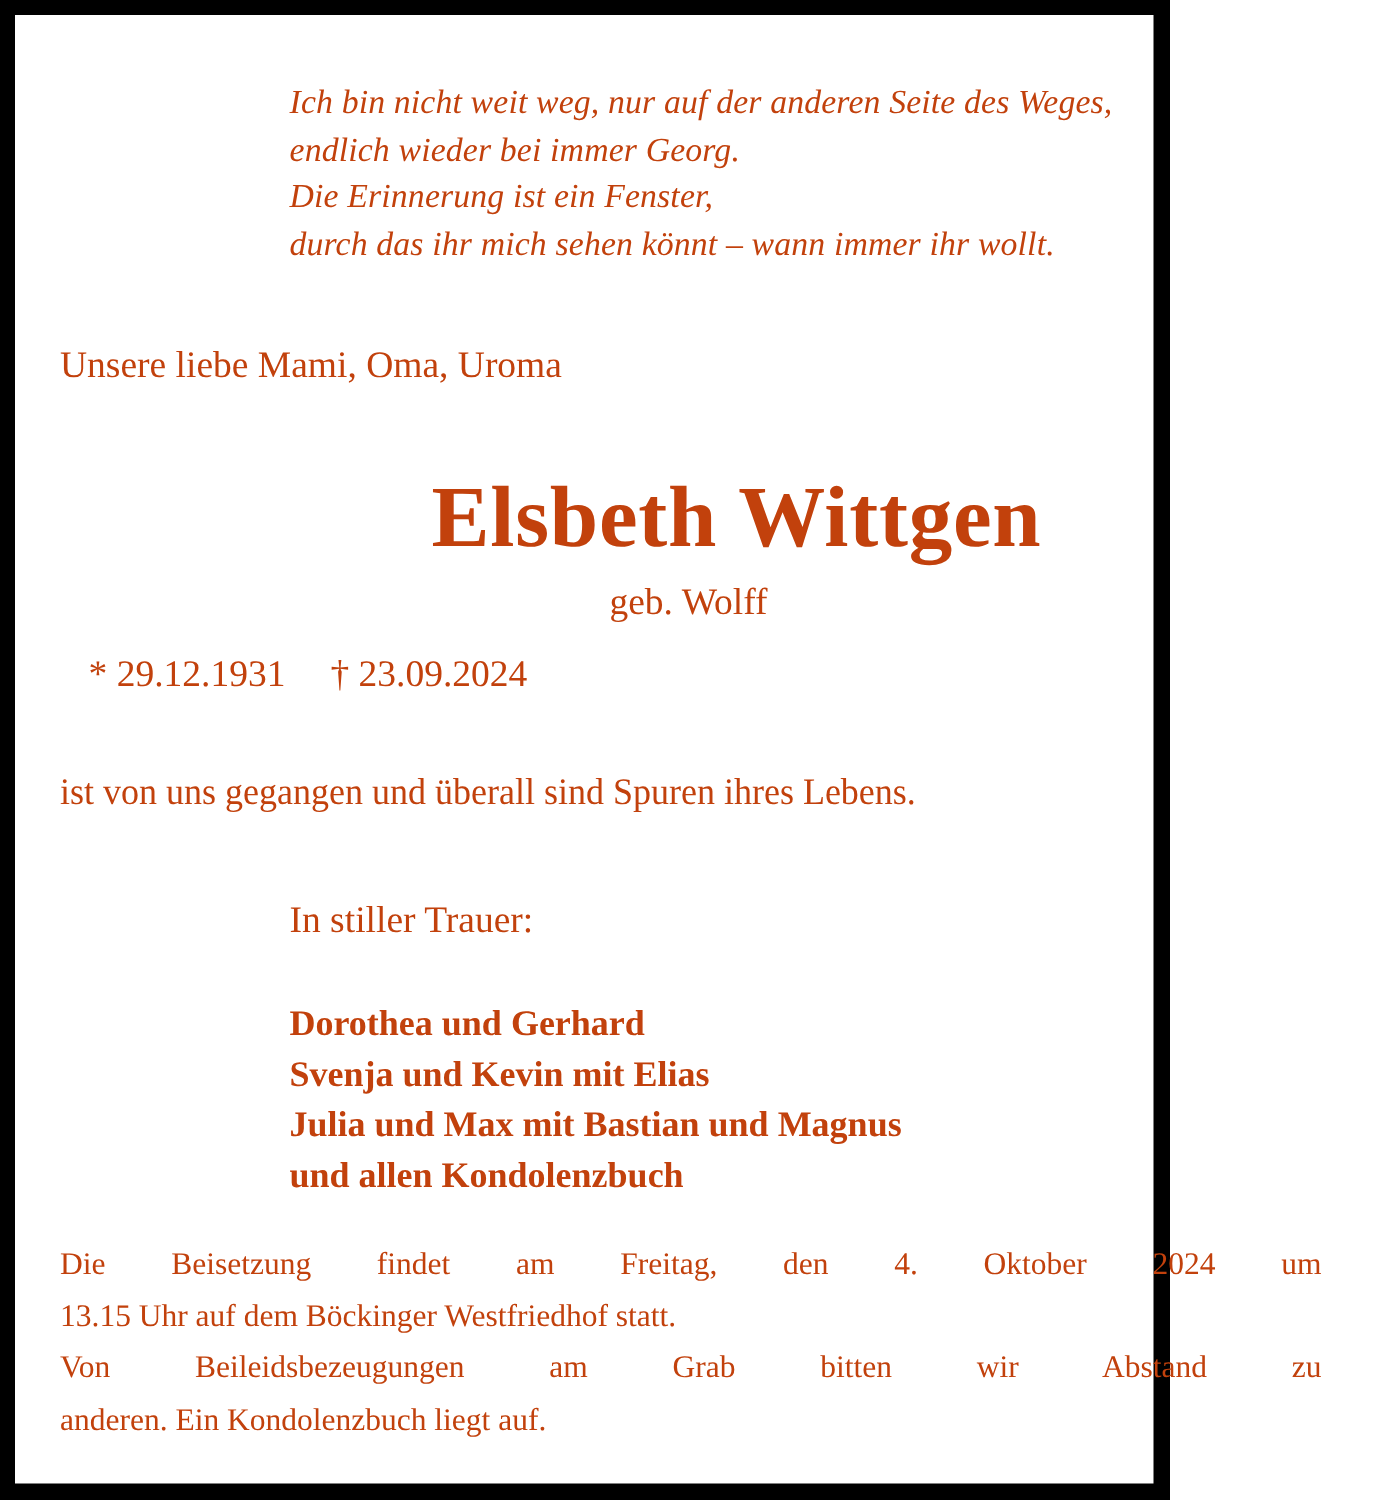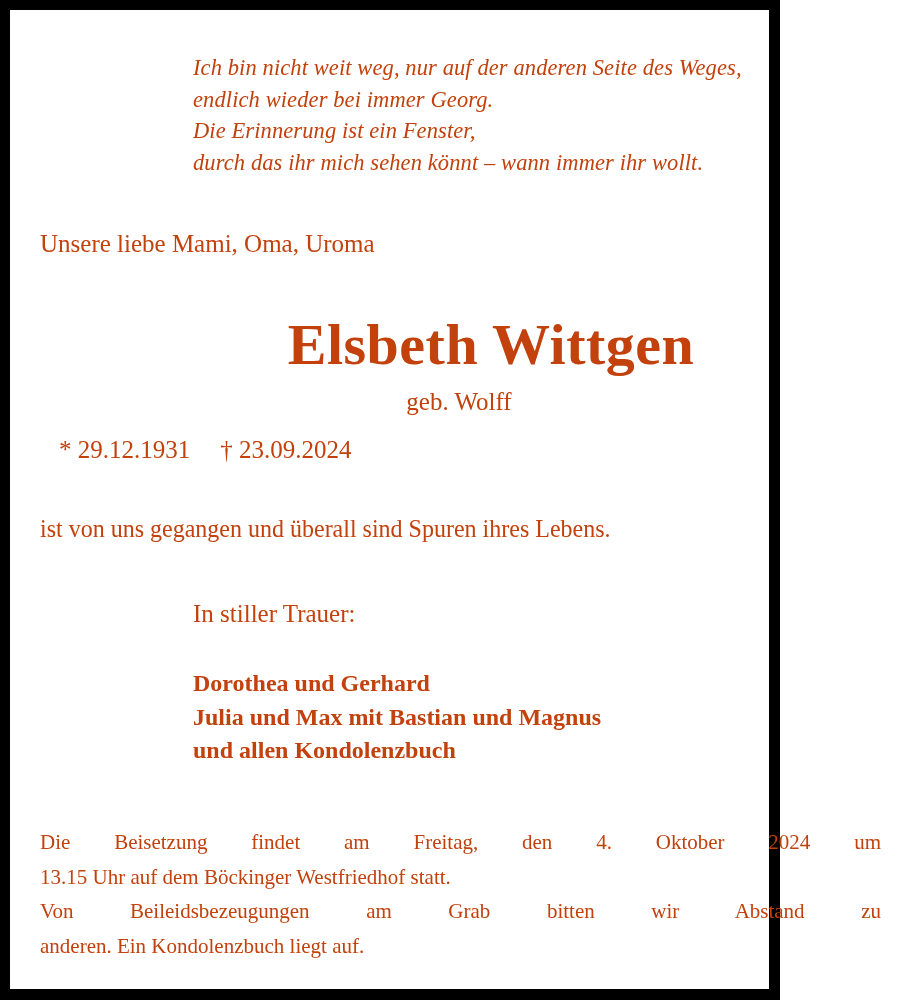--- a/index.html
+++ b/index.html
@@ -61,20 +61,21 @@
   <div class="abs dates">
     <span>* 29.12.1931</span><span class="gap"></span><span>† 23.09.2024</span>
   </div>
 
   <div class="abs gone">ist von uns gegangen und überall sind Spuren ihres Lebens.</div>
 
   <div class="abs mourn-label">In stiller Trauer:</div>
 
   <div class="abs mourners">
     <div>Dorothea und Gerhard</div>
+    <div>Svenja und Kevin mit Elias</div>
     <div>Julia und Max mit Bastian und Magnus</div>
     <div>und allen Kondolenzbuch</div>
   </div>
 
   <div class="abs notice">
     <span class="just">Die Beisetzung findet am Freitag, den 4. Oktober 2024 um</span>
     <span class="left">13.15 Uhr auf dem Böckinger Westfriedhof statt.</span>
     <span class="just">Von Beileidsbezeugungen am Grab bitten wir Abstand zu</span>
     <span class="left">anderen. Ein Kondolenzbuch liegt auf.</span>
   </div>

